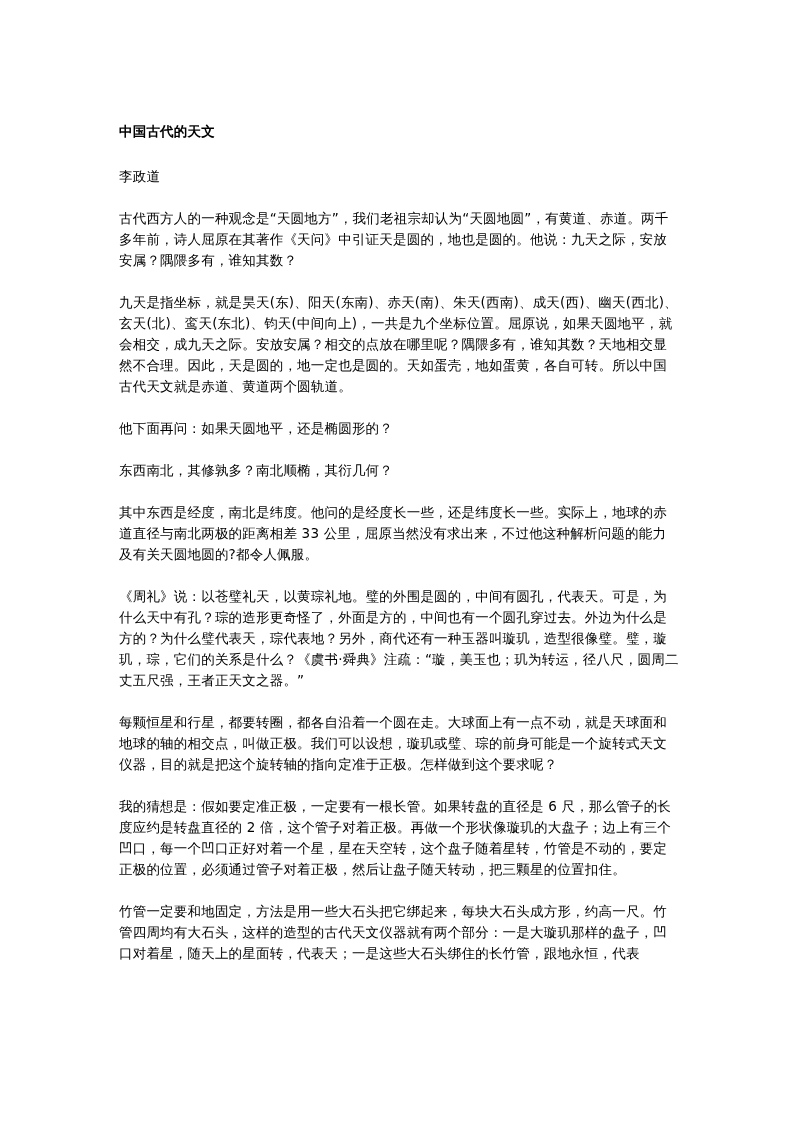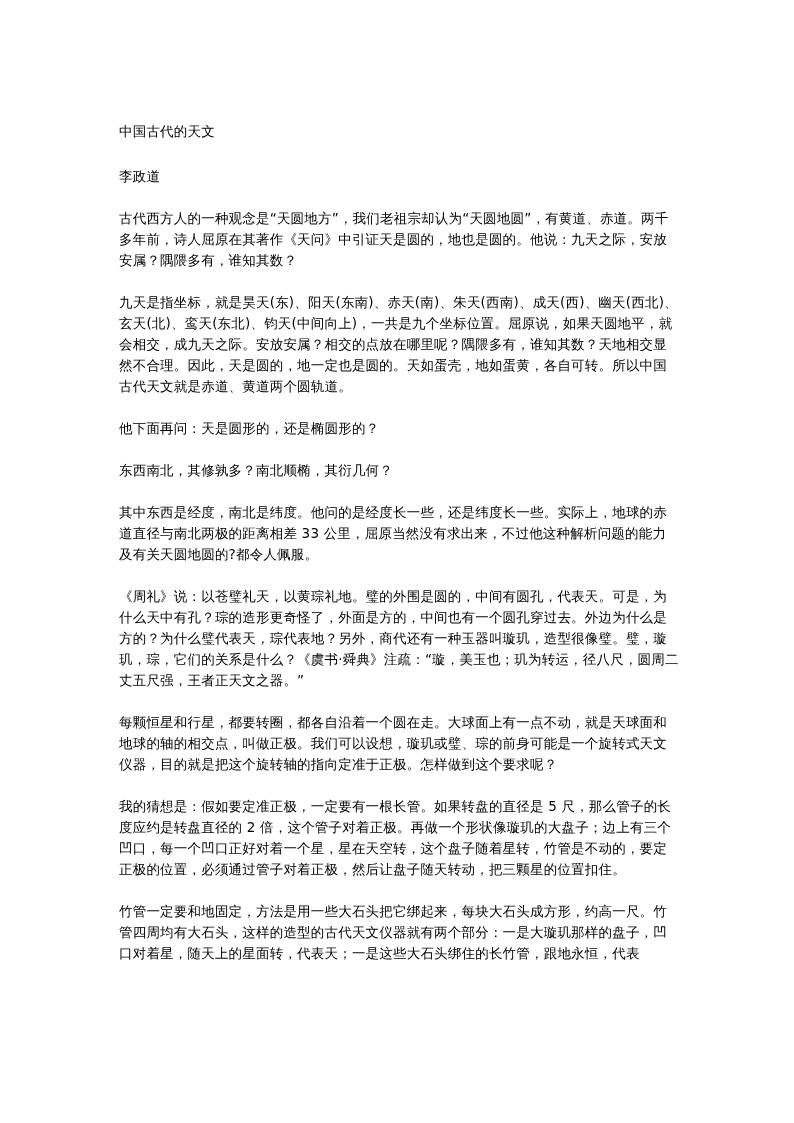--- a/index.html
+++ b/index.html
@@ -21,32 +21,32 @@
       top: 121px;
       width: 560px;
     }
     .title, .author, .para {
       font-size: 13.5px;
       line-height: 21px;
       margin: 0;
       letter-spacing: 0.2px;
       word-break: break-all;
     }
-    .title { margin-bottom: 21px; }
+    .title { margin-bottom: 21px; font-weight: bold; }
     .author { margin-bottom: 21px; margin-top: 24px; }
     .para { margin-bottom: 21px; }
   </style>
 </head>
 <body>
 
 <div class="page">
   <p class="title">中国古代的天文</p>
   <p class="author">李政道</p>
   <p class="para">古代西方人的一种观念是“天圆地方”，我们老祖宗却认为“天圆地圆”，有黄道、赤道。两千多年前，诗人屈原在其著作《天问》中引证天是圆的，地也是圆的。他说：九天之际，安放安属？隅隈多有，谁知其数？</p>
   <p class="para">九天是指坐标，就是昊天(东)、阳天(东南)、赤天(南)、朱天(西南)、成天(西)、幽天(西北)、玄天(北)、鸾天(东北)、钧天(中间向上)，一共是九个坐标位置。屈原说，如果天圆地平，就会相交，成九天之际。安放安属？相交的点放在哪里呢？隅隈多有，谁知其数？天地相交显然不合理。因此，天是圆的，地一定也是圆的。天如蛋壳，地如蛋黄，各自可转。所以中国古代天文就是赤道、黄道两个圆轨道。</p>
-  <p class="para">他下面再问：天是圆形的，还是椭圆形的？</p>
+  <p class="para">他下面再问：如果天圆地平，还是椭圆形的？</p>
   <p class="para">东西南北，其修孰多？南北顺椭，其衍几何？</p>
   <p class="para">其中东西是经度，南北是纬度。他问的是经度长一些，还是纬度长一些。实际上，地球的赤道直径与南北两极的距离相差 33 公里，屈原当然没有求出来，不过他这种解析问题的能力及有关天圆地圆的?都令人佩服。</p>
   <p class="para">《周礼》说：以苍璧礼天，以黄琮礼地。璧的外围是圆的，中间有圆孔，代表天。可是，为什么天中有孔？琮的造形更奇怪了，外面是方的，中间也有一个圆孔穿过去。外边为什么是方的？为什么璧代表天，琮代表地？另外，商代还有一种玉器叫璇玑，造型很像璧。璧，璇玑，琮，它们的关系是什么？《虞书·舜典》注疏：“璇，美玉也；玑为转运，径八尺，圆周二丈五尺强，王者正天文之器。”</p>
   <p class="para">每颗恒星和行星，都要转圈，都各自沿着一个圆在走。大球面上有一点不动，就是天球面和地球的轴的相交点，叫做正极。我们可以设想，璇玑或璧、琮的前身可能是一个旋转式天文仪器，目的就是把这个旋转轴的指向定准于正极。怎样做到这个要求呢？</p>
-  <p class="para">我的猜想是：假如要定准正极，一定要有一根长管。如果转盘的直径是 5 尺，那么管子的长度应约是转盘直径的 2 倍，这个管子对着正极。再做一个形状像璇玑的大盘子；边上有三个凹口，每一个凹口正好对着一个星，星在天空转，这个盘子随着星转，竹管是不动的，要定正极的位置，必须通过管子对着正极，然后让盘子随天转动，把三颗星的位置扣住。</p>
+  <p class="para">我的猜想是：假如要定准正极，一定要有一根长管。如果转盘的直径是 6 尺，那么管子的长度应约是转盘直径的 2 倍，这个管子对着正极。再做一个形状像璇玑的大盘子；边上有三个凹口，每一个凹口正好对着一个星，星在天空转，这个盘子随着星转，竹管是不动的，要定正极的位置，必须通过管子对着正极，然后让盘子随天转动，把三颗星的位置扣住。</p>
   <p class="para">竹管一定要和地固定，方法是用一些大石头把它绑起来，每块大石头成方形，约高一尺。竹管四周均有大石头，这样的造型的古代天文仪器就有两个部分：一是大璇玑那样的盘子，凹口对着星，随天上的星面转，代表天；一是这些大石头绑住的长竹管，跟地永恒，代表</p>
 </div>
 
 </body></html>

